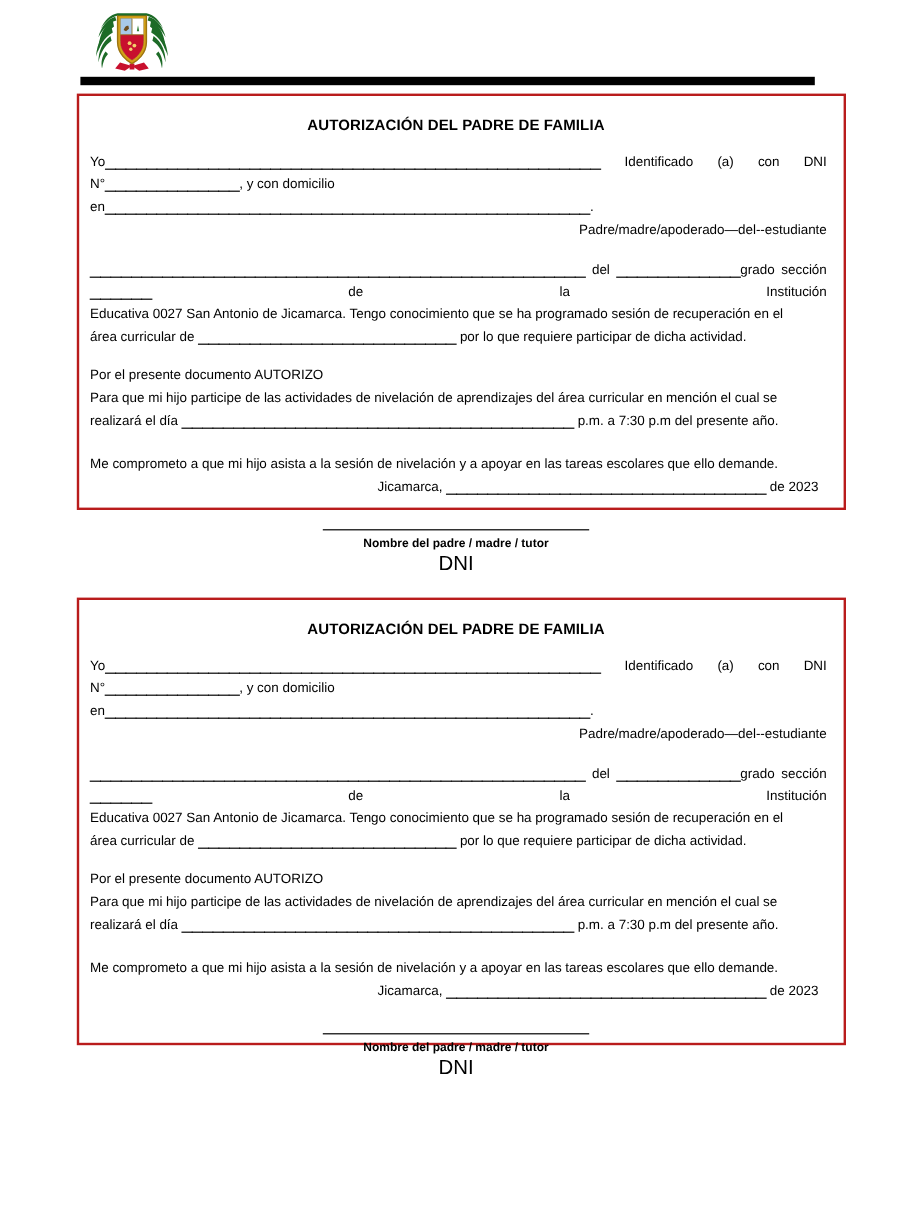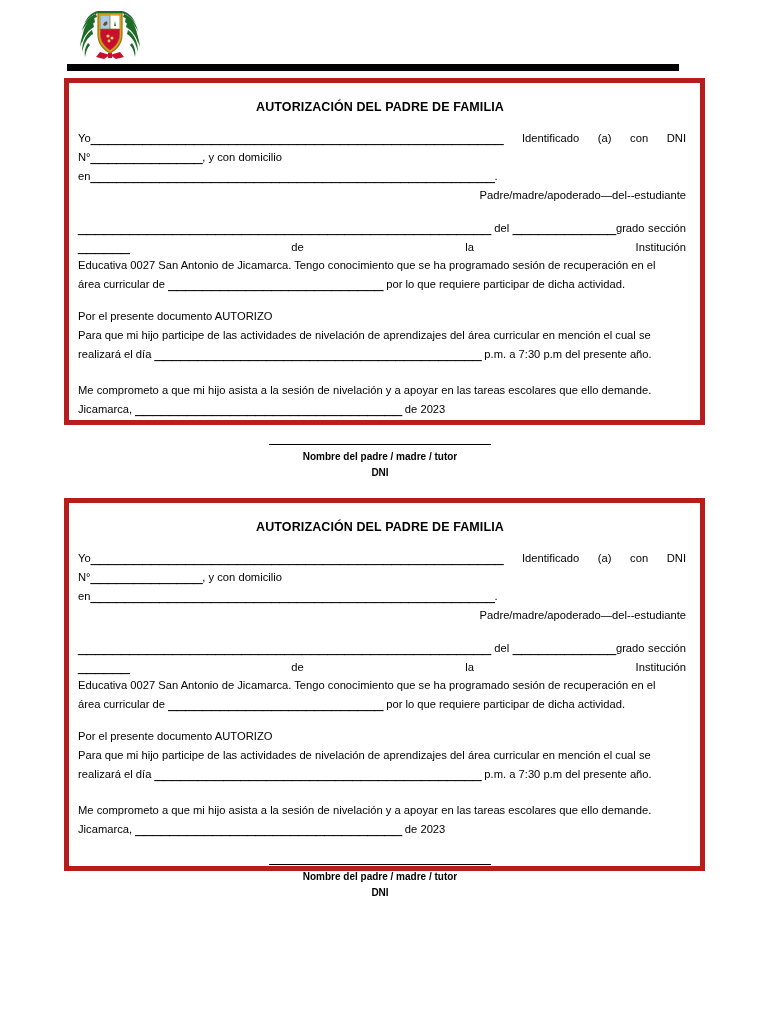--- a/index.html
+++ b/index.html
@@ -59,21 +59,21 @@
     width: 612px;
     height: 7px;
     background: #000000;
   }
 
   
   .form-box {
     position: absolute;
     left: 64px;
     width: 641px;
-    border: 5px solid #b91c1c;
+    border: 2px solid #b91c1c;
     box-sizing: border-box;
     background: #ffffff;
   }
   .form-box.first { top: 78px;  height: 347px; }
   .form-box.second { top: 498px; height: 373px; }
 
   .box-inner {
     padding: 12px 14px 0 9px;
   }
 
@@ -99,21 +99,21 @@
 
   .fill {
     letter-spacing: -0.3px;
     font-size: 16px;
   }
   .b { font-weight: normal; }
 
   .right-line {
     font-size: 11.2px;
     line-height: 18.2px;
-    text-align: left;
+    text-align: right;
     padding-right: 7px;
   }
 
   
   .sign-block {
     margin-top: 26px;
     text-align: center;
     padding-right: 4px;
   }
   .sign-rule {
@@ -121,22 +121,22 @@
     height: 1px;
     background: #000000;
     margin: 0 auto 4px auto;
   }
   .sign-label {
     font-weight: bold;
     font-size: 10px;
     line-height: 16px;
   }
   .sign-dni {
-    font-weight: bold;
-    font-size: 10px;
+    font-weight: normal;
+    font-size: 17px;
     line-height: 16px;
   }
 </style>
 </head>
 <body>
 
 <div class="letterhead">
 
   <div class="crest">
     <svg viewBox="0 0 72 58" width="72" height="58" xmlns="http://www.w3.org/2000/svg">

